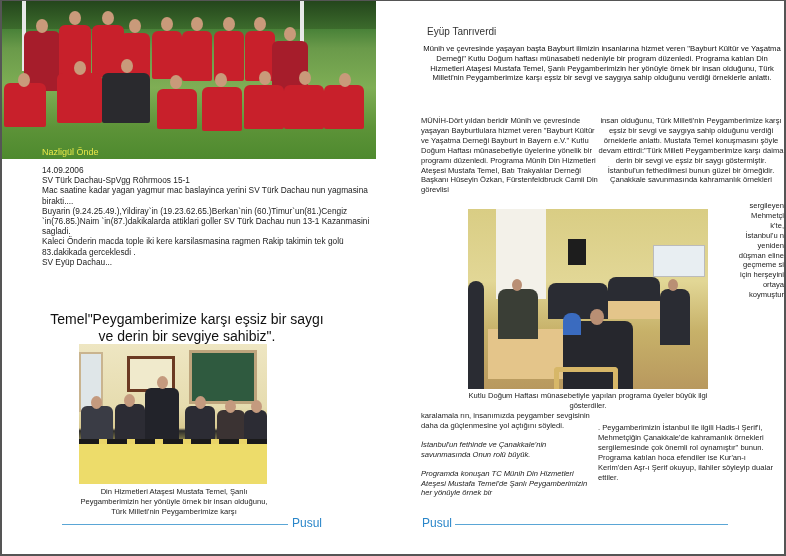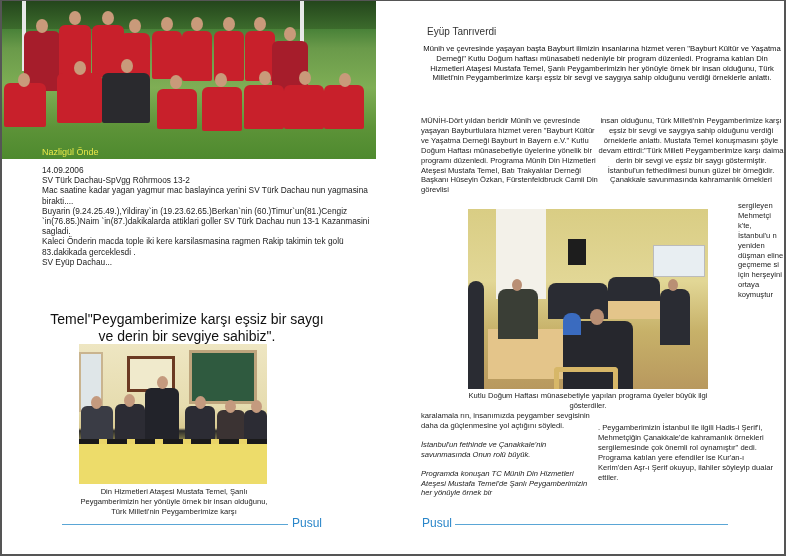--- a/index.html
+++ b/index.html
@@ -45,21 +45,21 @@
   .intro { left: 420px; top: 43px; width: 360px; text-align: center; font-weight: normal;
            font-size: 7.7px; line-height: 9.8px; color: #111; }
 
   .col-text { font-size: 7.6px; line-height: 9.9px; color: #222; }
   .col1-top { left: 419px; top: 115px; width: 180px; }
   .col1-narrow { left: 419px; top: 214px; width: 45px; }
   .col1-bottom { left: 419px; top: 410px; width: 170px; }
   .col1-bottom p + p { margin-top: 9px; font-style: italic; }
 
   .col2-top { left: 596px; top: 115px; width: 186px; text-align: center; }
-  .col2-narrow { left: 736px; top: 200px; width: 46px; }
+  .col2-narrow { left: 736px; top: 200px; width: 46px; text-align: right; }
   .col2-bottom { left: 596px; top: 422px; width: 180px; }
 
   .hall-photo { left: 466px; top: 208px; width: 240px; height: 180px; overflow: hidden;
                 background: linear-gradient(180deg, #d9cd84 0%, #e2d796 40%, #c7b169 68%, #b8985e 100%); }
   .hall-photo .screen { position: absolute; left: 185px; top: 36px; width: 52px; height: 32px; background: #e8eef2; border: 1px solid #bbb; }
   .hall-photo .dartboard { position: absolute; left: 100px; top: 30px; width: 18px; height: 26px; background: #1d1d1d; }
   .hall-photo .window { position: absolute; left: 28px; top: 0; width: 50px; height: 90px; background: #f3f1e9; }
   .hall-photo .table { position: absolute; background: #e4c58a; }
   .hall-photo .crowd { position: absolute; background: #2a2c33; border-radius: 8px 8px 0 0; }
   .hall-photo .face { position: absolute; width: 10px; height: 12px; border-radius: 50%; background: #b98f74; }
@@ -113,21 +113,21 @@
     <div class="head" style="left:257px;top:70px"></div>
     <div class="player" style="left:282px;top:84px;width:40px;height:44px"></div>
     <div class="head" style="left:297px;top:70px"></div>
     <div class="player" style="left:322px;top:84px;width:40px;height:44px"></div>
     <div class="head" style="left:337px;top:72px"></div>
   </div>
   <div class="abs photo-credit">Nazligül Önde</div>
 
   <div class="abs match-article">
     <p>14.09.2006</p>
-    <p>SV Türk Dachau-SpVgg Röhrmoos 13-2</p>
+    <p>SV Türk Dachau-SpVgg Röhrmoos 15-1</p>
     <p>Mac saatine kadar yagan yagmur mac baslayinca yerini SV Türk Dachau nun yagmasina birakti....</p>
     <p>Buyarin (9.24.25.49.),Yildiray`in (19.23.62.65.)Berkan`nin (60.)Timur`un(81.)Cengiz `in(76.85.)Naim `in(87.)dakikalarda attiklari goller SV Türk Dachau nun 13-1 Kazanmasini sagladi.</p>
     <p>Kaleci Önderin macda tople iki kere karsilasmasina ragmen Rakip takimin tek golü 83.dakikada gerceklesdi .</p>
     <p>SV Eyüp Dachau...</p>
   </div>
 
   <div class="abs headline">Temel"Peygamberimize karşı eşsiz bir saygı ve derin bir sevgiye sahibiz".</div>
 
   <div class="abs meeting-photo">
     <div class="window"></div>
@@ -180,17 +180,17 @@
     <div class="crowd" style="left:140px;top:68px;width:52px;height:24px"></div>
     <div class="crowd" style="left:95px;top:112px;width:70px;height:68px;background:#26272d"></div>
     <div class="face" style="left:122px;top:100px;width:14px;height:16px"></div>
     <div class="crowd" style="left:95px;top:104px;width:18px;height:22px;background:#3a6bbf"></div>
     <div class="crowd" style="left:192px;top:80px;width:30px;height:56px"></div>
     <div class="face" style="left:200px;top:70px"></div>
     <div class="chair"></div>
   </div>
   <div class="abs hall-caption">Kutlu Doğum Haftası münasebetiyle yapılan programa üyeler büyük ilgi gösterdiler.</div>
 
-  <div class="abs col-text col2-bottom">. Peygamberimizin İstanbul ile ilgili Hadis-i Şerif'i, Mehmetçiğin Çanakkale'de kahramanlık örnekleri sergilemesinde çok önemli rol oynamıştır" dedi. Programa katılan yere efendiler ise Kur'an-ı Kerim'den Aşr-ı Şerif okuyup, ilahiler söyleyip dualar ettiler.</div>
+  <div class="abs col-text col2-bottom">. Peygamberimizin İstanbul ile ilgili Hadis-i Şerif'i, Mehmetçiğin Çanakkale'de kahramanlık örnekleri sergilemesinde çok önemli rol oynamıştır" bunun. Programa katılan hoca efendiler ise Kur'an-ı Kerim'den Aşr-ı Şerif okuyup, ilahiler söyleyip dualar ettiler.</div>
 
   <div class="abs footer-right-label">Pusul</div>
   <div class="abs footer-right-line"></div>
 </div>
 
 </body></html>

